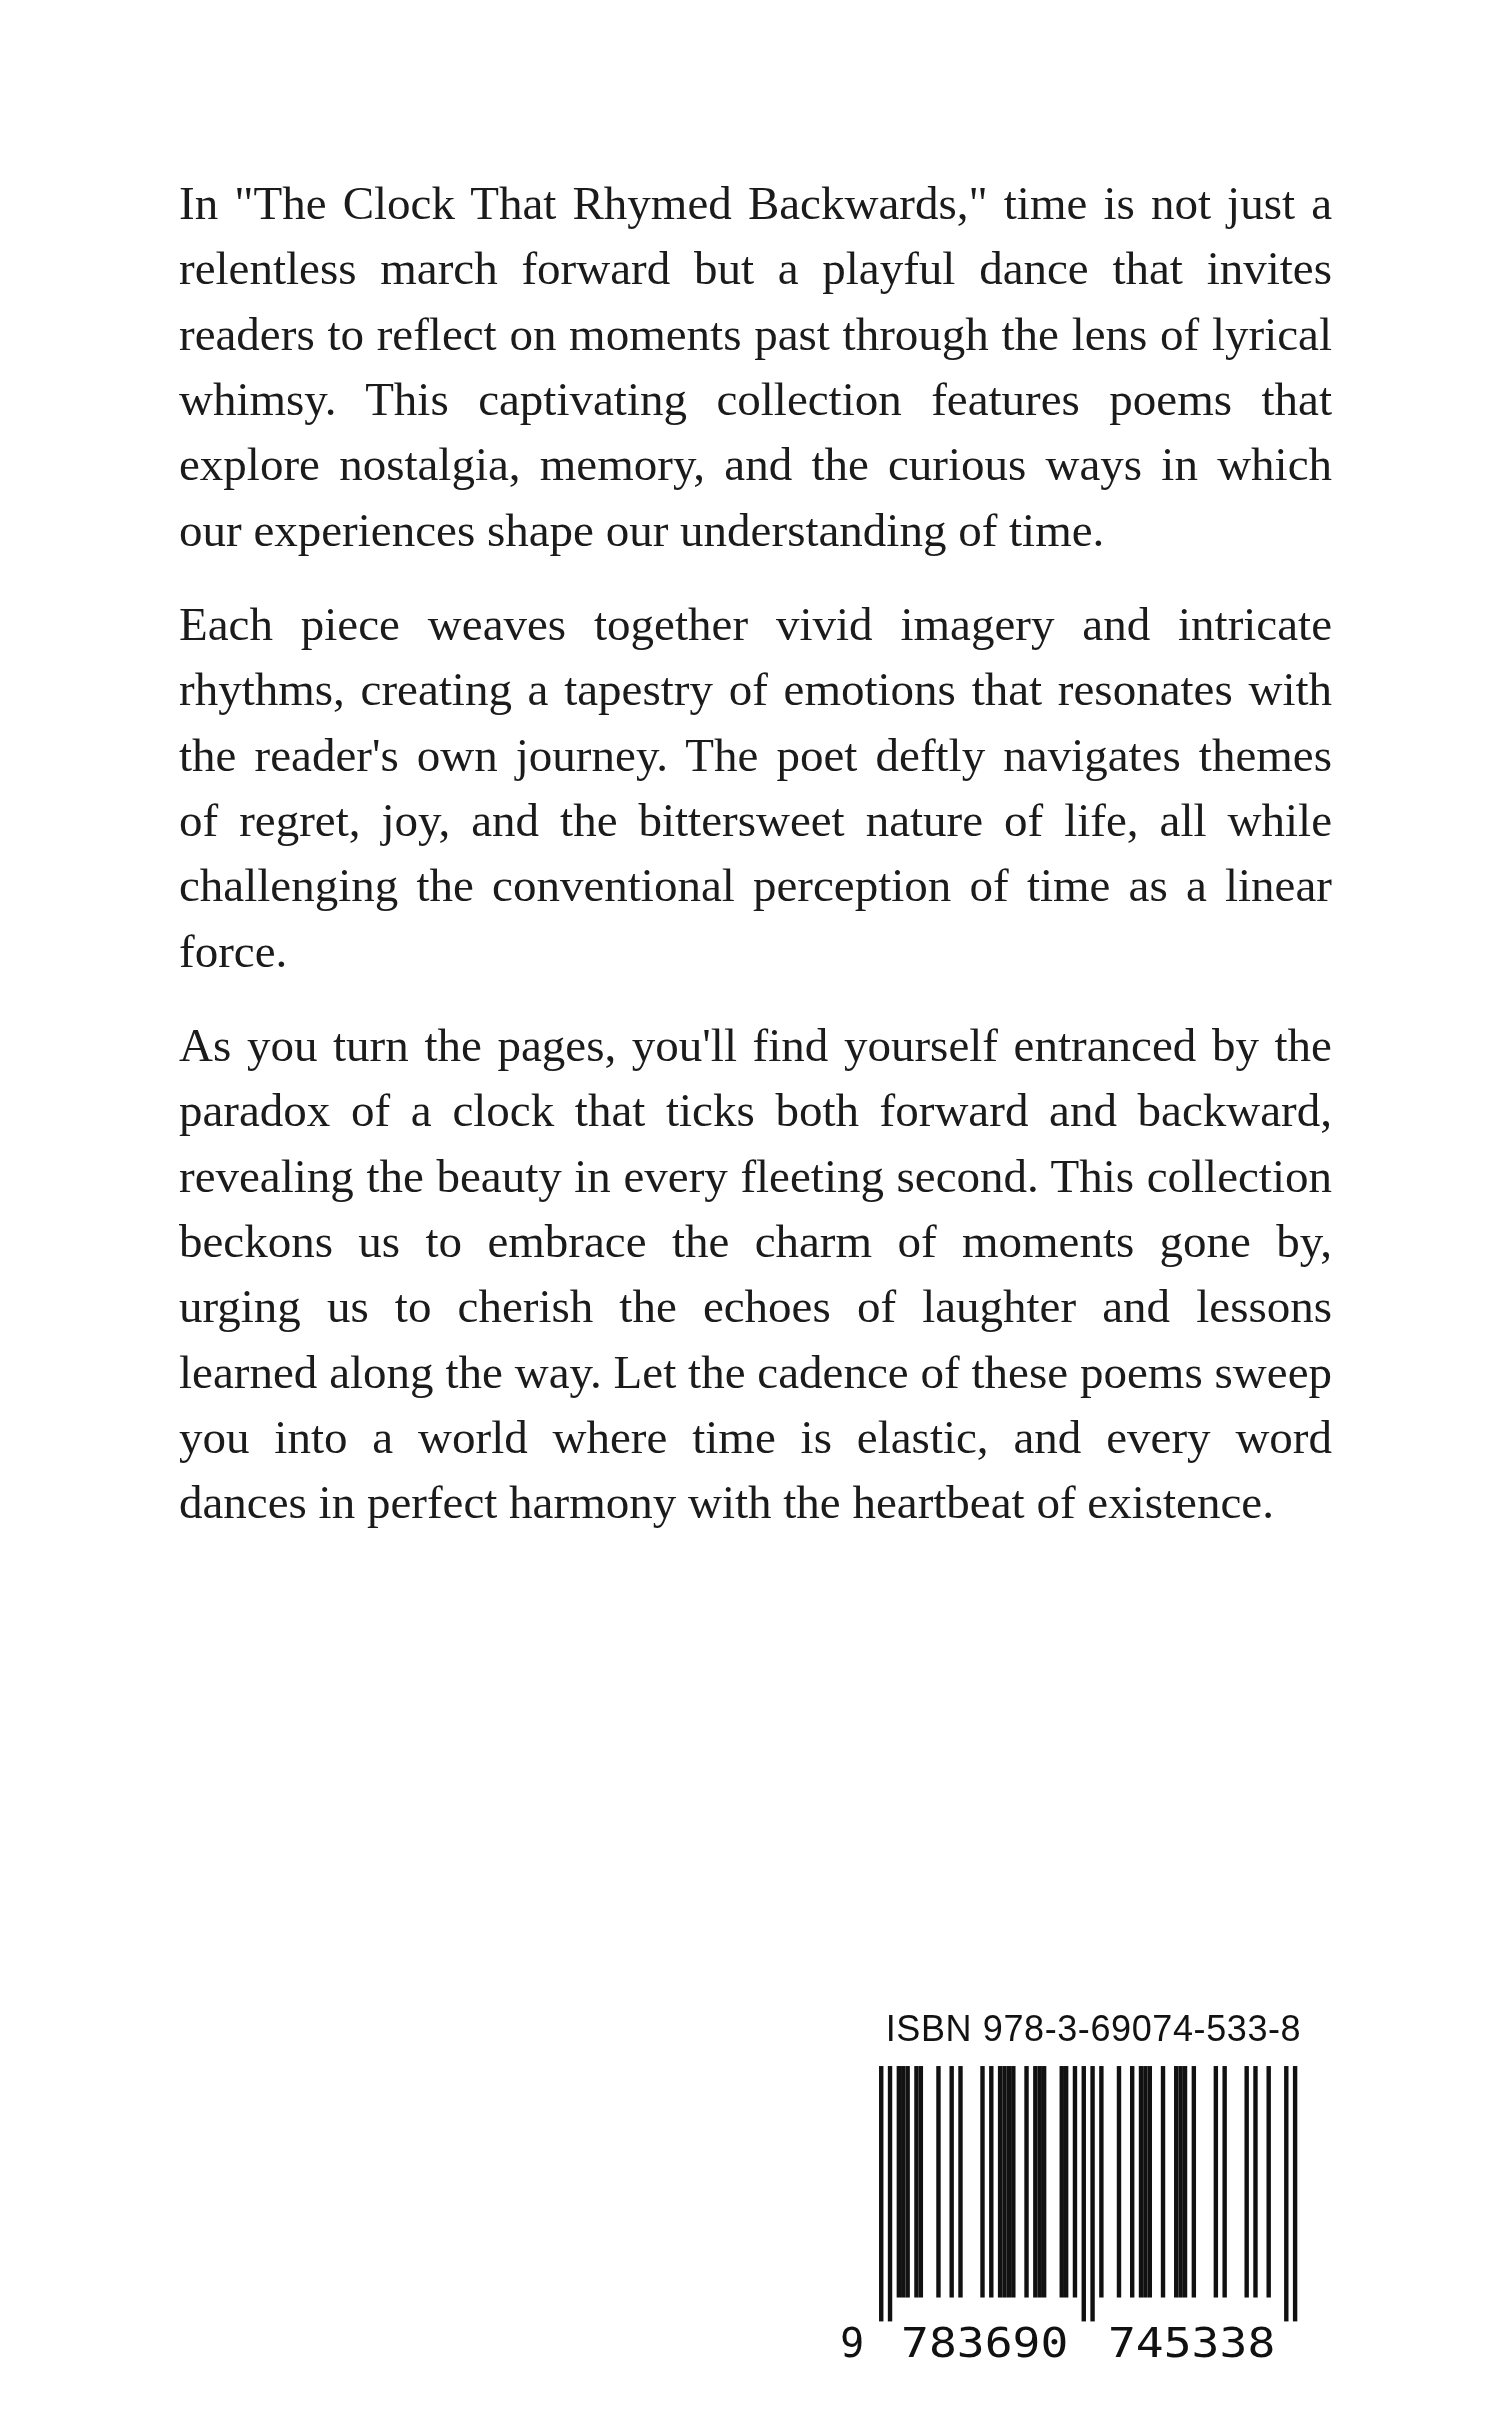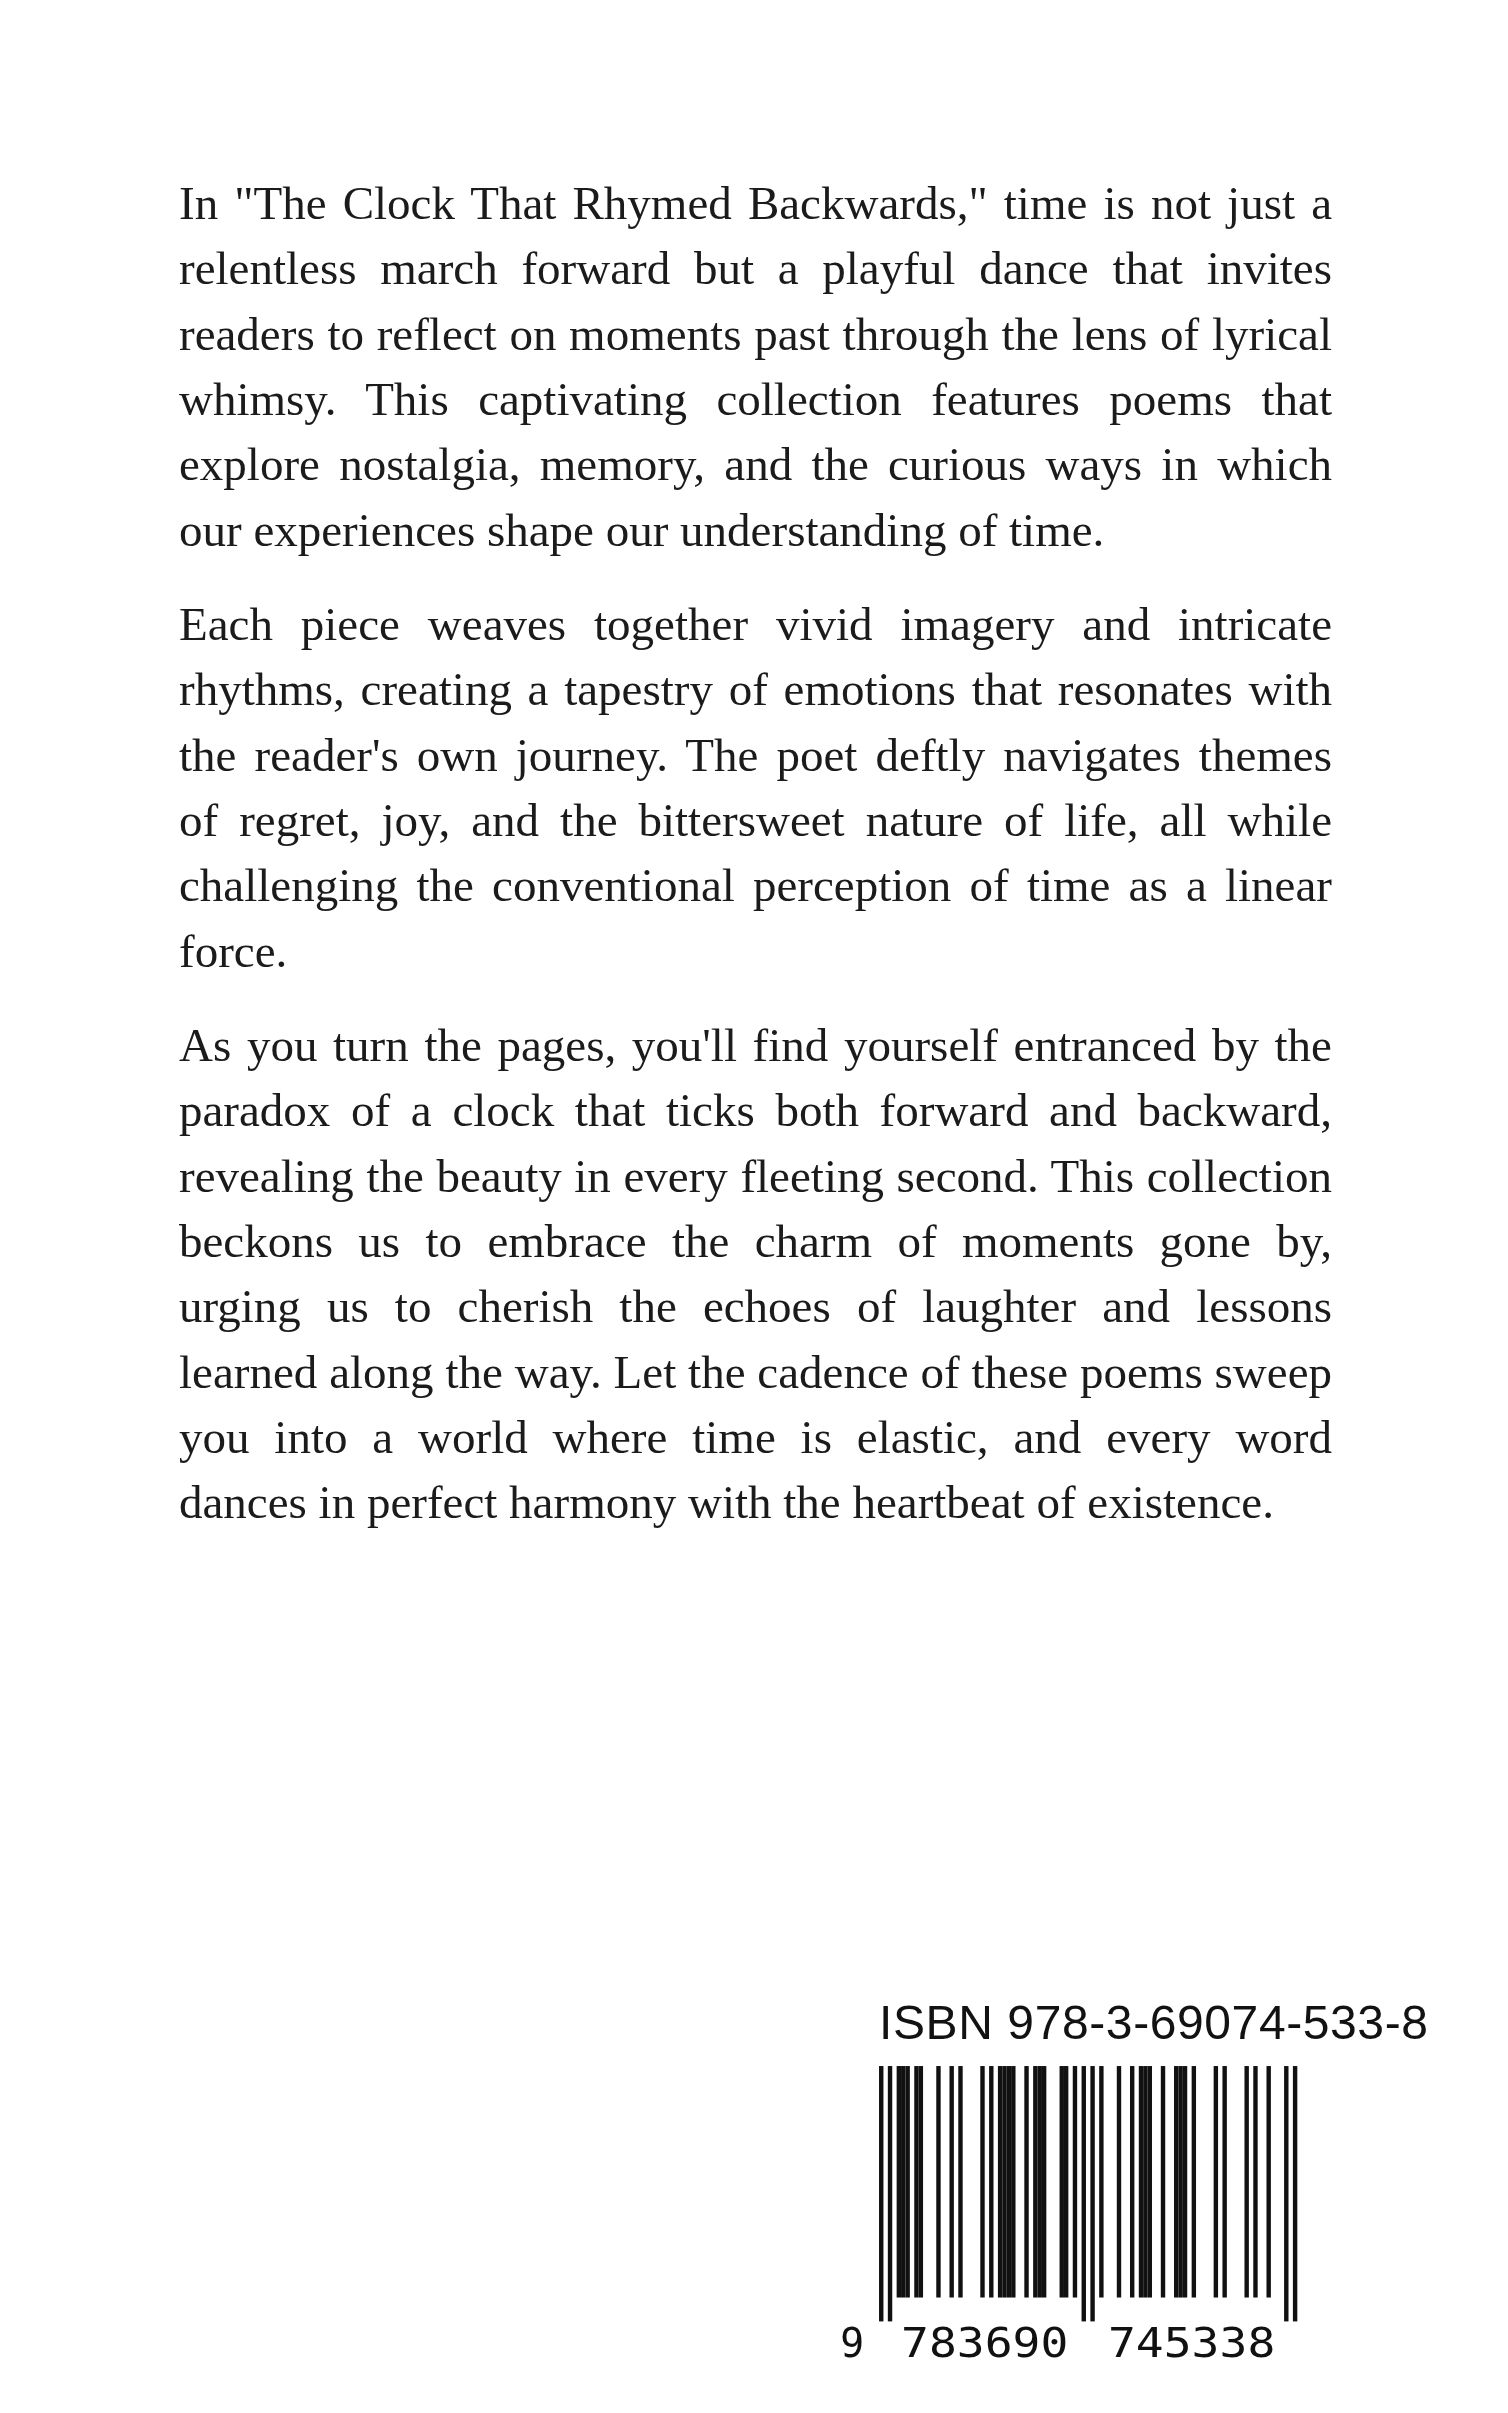--- a/index.html
+++ b/index.html
@@ -28,21 +28,21 @@
   }
   .isbn-block{
     position:absolute;
     right:200px;
     bottom:45px;
     width:473px;
     text-align:center;
   }
   .isbn-label{
     font-family:"Liberation Sans", sans-serif;
-    font-size:48px;
+    font-size:36px;
     color:#121212;
     letter-spacing:0.6px;
     margin:0 0 16.3px 0;
     padding-left:44px;
     white-space:nowrap;
   }
   .barcode-svg{
     display:block;
     width:473px;
     height:302px;

